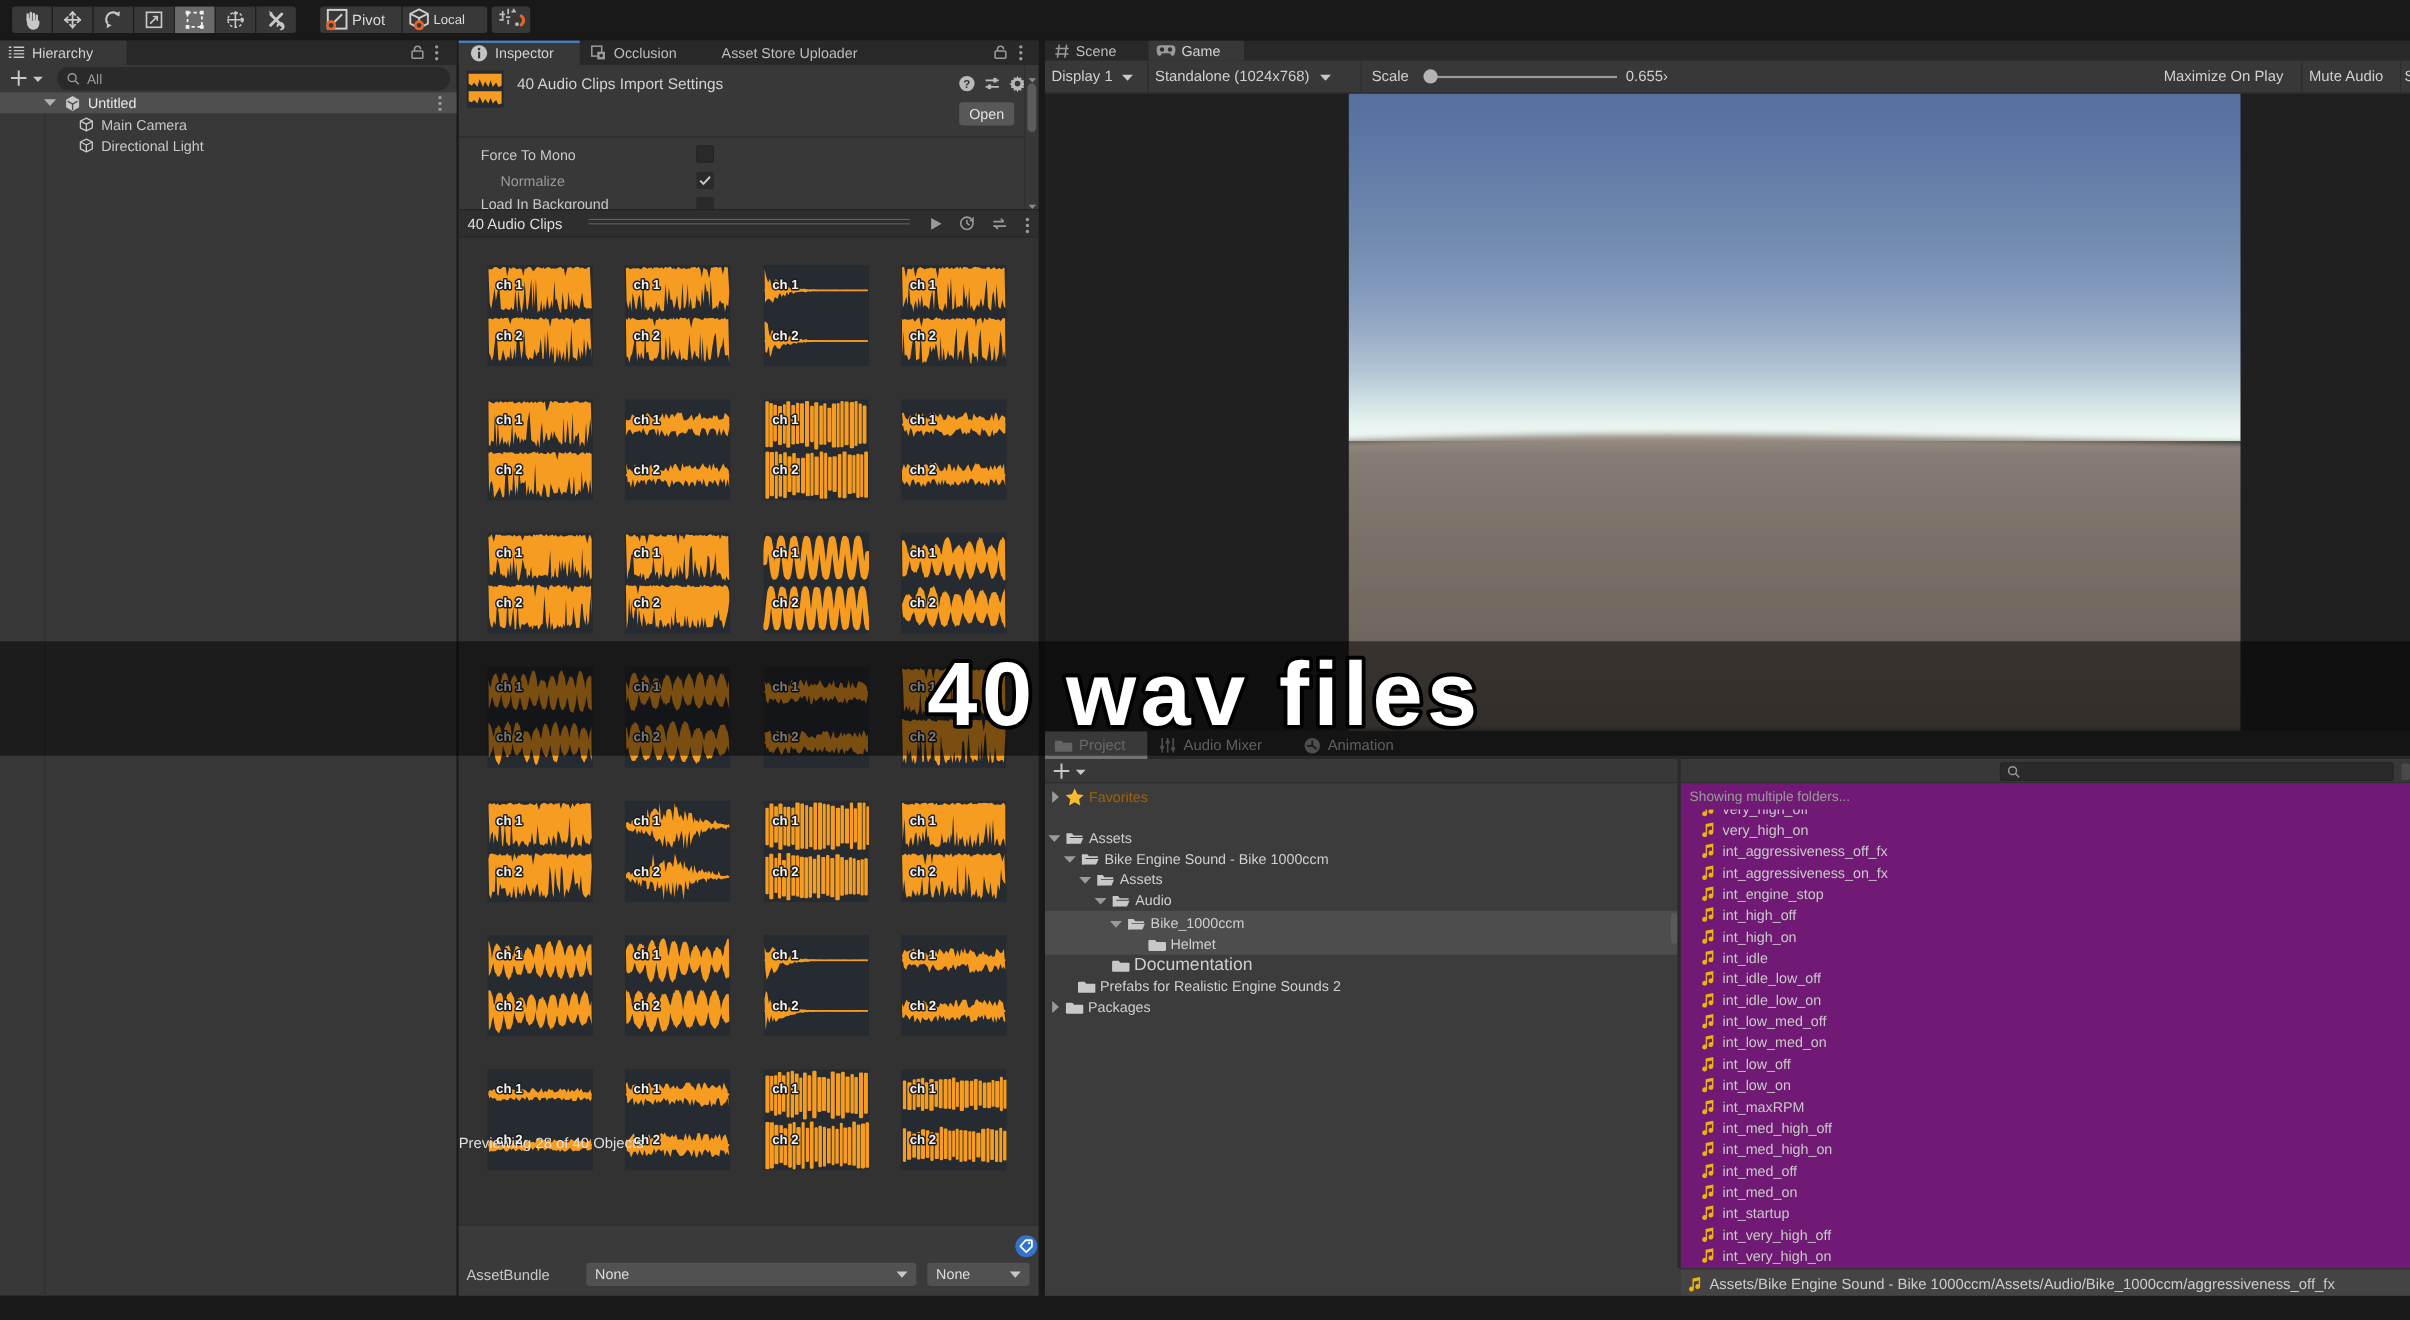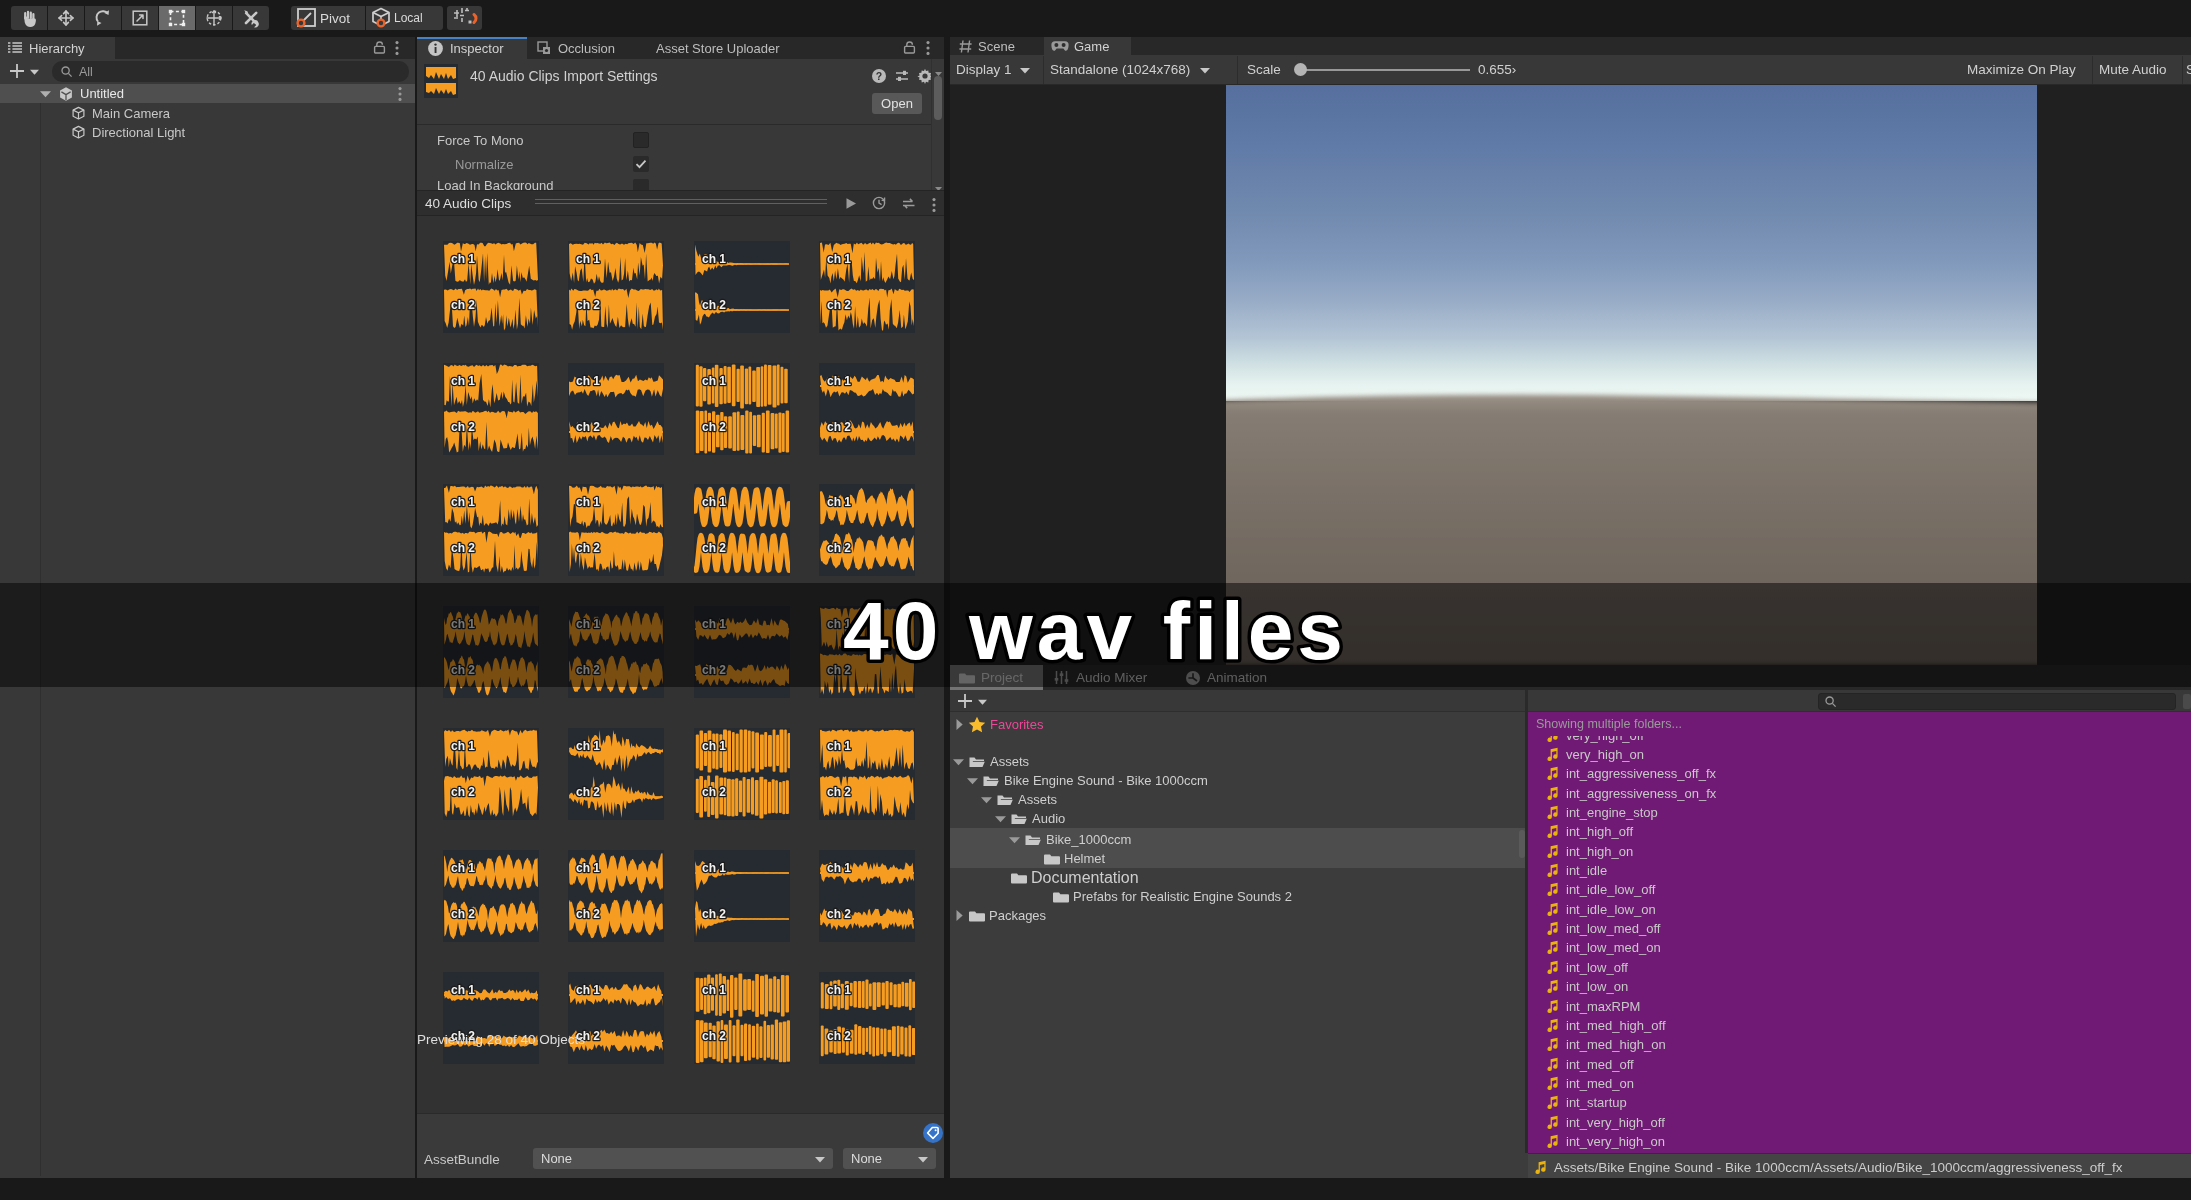--- a/index.html
+++ b/index.html
@@ -1025,21 +1025,21 @@
     <span style="display:flex;width:11px">
       <svg width="11" height="11" viewBox="0 0 11 11" xmlns="http://www.w3.org/2000/svg" style="">
         <polygon points="3.52,0 9.68,5.5 3.52,11" fill="#9a9a9a"></polygon>
       </svg>
     </span>
     <span style="display:flex">
       <svg width="18" height="17" viewBox="0 0 18 17" xmlns="http://www.w3.org/2000/svg" style="">
         <path d="M9 .8l2.5 5.2 5.7.7-4.2 3.9 1.1 5.6L9 13.4l-5.1 2.8 1.1-5.6L.8 6.7l5.7-.7z" fill="#f9bc2c"></path>
       </svg>
     </span>
-    <span class="txt b" style="font-size:13px;color:#ec4899">Favorites</span>
+    <span class="txt b" style="font-size:13px;color:#a16207">Favorites</span>
   </div>
 <div class="row" style="left:950px;top:752px;width:575px;height:19px;padding-left:3px;gap:4px">
     <span style="display:flex;width:11px">
       <svg width="11" height="11" viewBox="0 0 11 11" xmlns="http://www.w3.org/2000/svg" style="">
         <polygon points="0,3.3 11,3.3 5.5,9.35" fill="#9a9a9a"></polygon>
       </svg>
     </span>
     <span style="display:flex">
       <svg width="18" height="15" viewBox="0 0 18 15" xmlns="http://www.w3.org/2000/svg" style="">
         <path d="M1.5 3.5h5l1.5 2h8v1.5h-11L3.2 13H1.5z" fill="#c8c8c8"></path>
@@ -1115,21 +1115,21 @@
   </div>
 <div class="row" style="left:950px;top:868px;width:575px;height:19px;padding-left:45px;gap:4px">
     <span style="width:11px"></span>
     <span style="display:flex">
       <svg width="17" height="14" viewBox="0 0 17 14" xmlns="http://www.w3.org/2000/svg" style="">
         <path d="M1.5 2.5h5l1.4 1.8h7.6a1 1 0 011 1V11.5a1 1 0 01-1 1h-14a1 1 0 01-1-1V3.5a1 1 0 011-1z" fill="#c8c8c8" transform="translate(0.5,0)"></path>
       </svg>
     </span>
     <span class="txt" style="font-size:16px;color:#cfcfcf">Documentation</span>
   </div>
-<div class="row" style="left:992px;top:887px;width:575px;height:19px;padding-left:45px;gap:4px">
+<div class="row" style="left:919px;top:887px;width:575px;height:19px;padding-left:45px;gap:4px">
     <span style="width:11px"></span>
     <span style="display:flex">
       <svg width="17" height="14" viewBox="0 0 17 14" xmlns="http://www.w3.org/2000/svg" style="">
         <path d="M1.5 2.5h5l1.4 1.8h7.6a1 1 0 011 1V11.5a1 1 0 01-1 1h-14a1 1 0 01-1-1V3.5a1 1 0 011-1z" fill="#c8c8c8" transform="translate(0.5,0)"></path>
       </svg>
     </span>
     <span class="txt" style="font-size:13px;color:#cfcfcf">Prefabs for Realistic Engine Sounds 2</span>
   </div>
 <div class="row" style="left:950px;top:906px;width:575px;height:19px;padding-left:3px;gap:4px">
     <span style="display:flex;width:11px">

